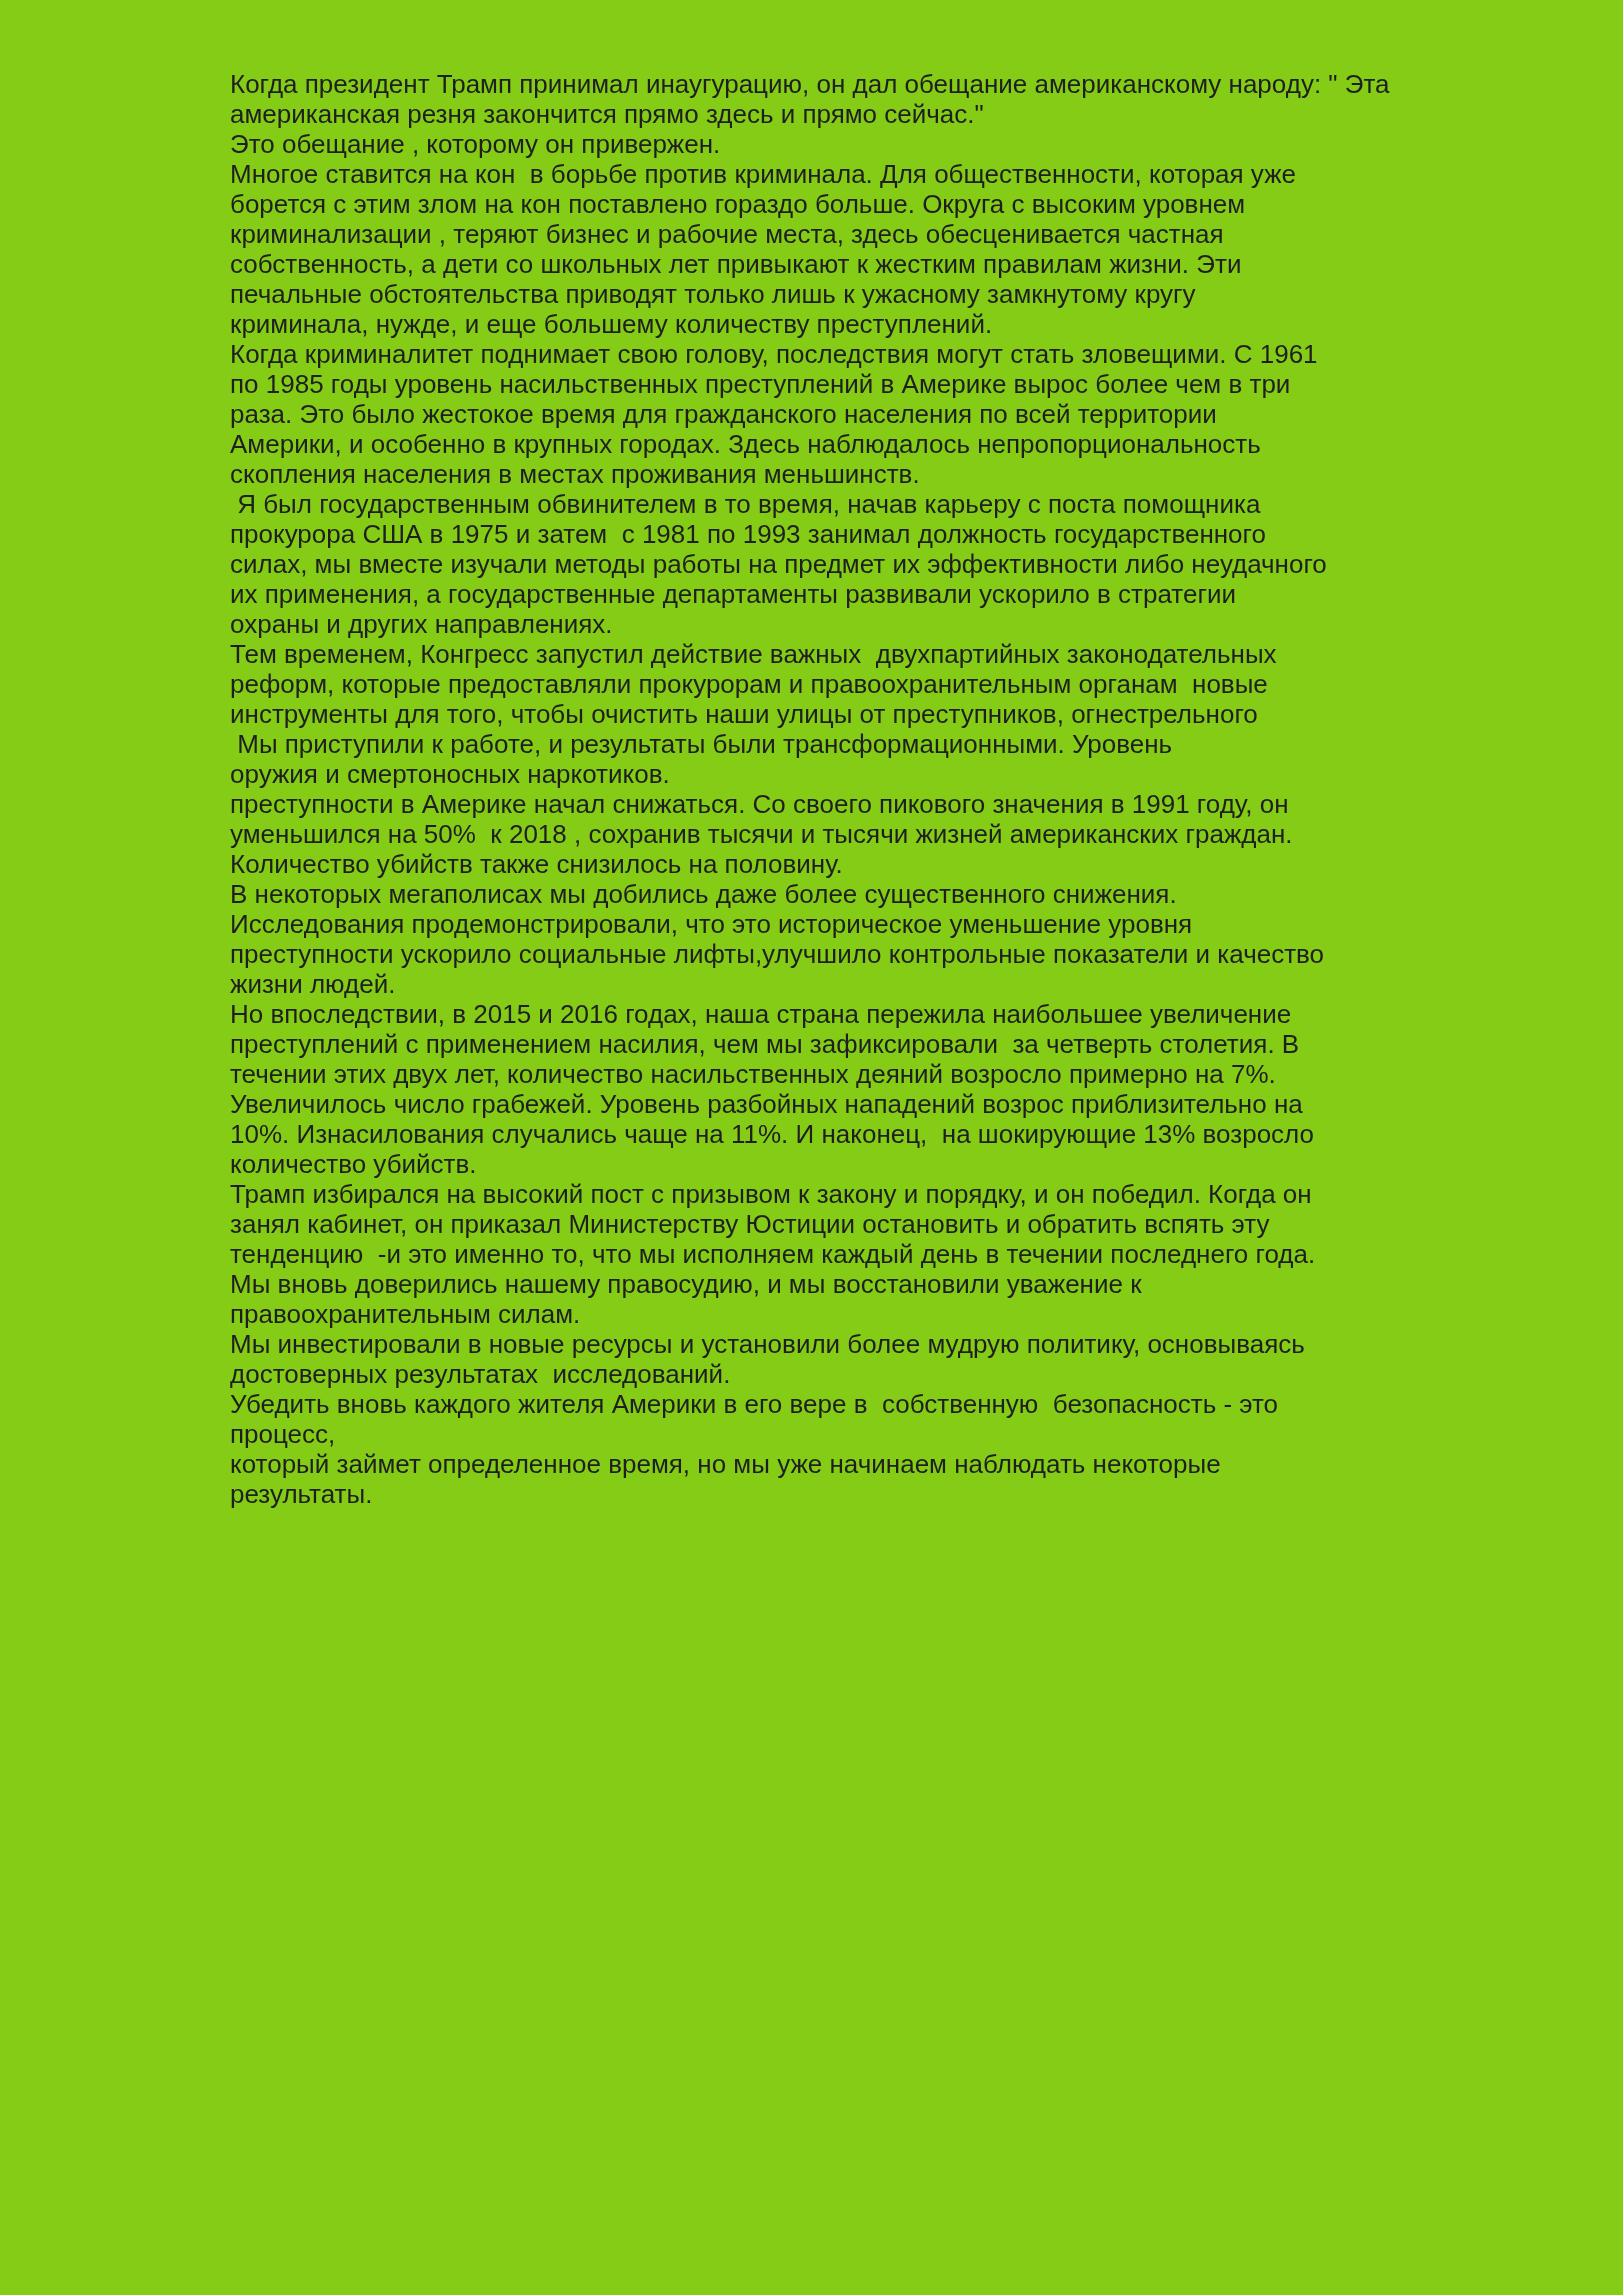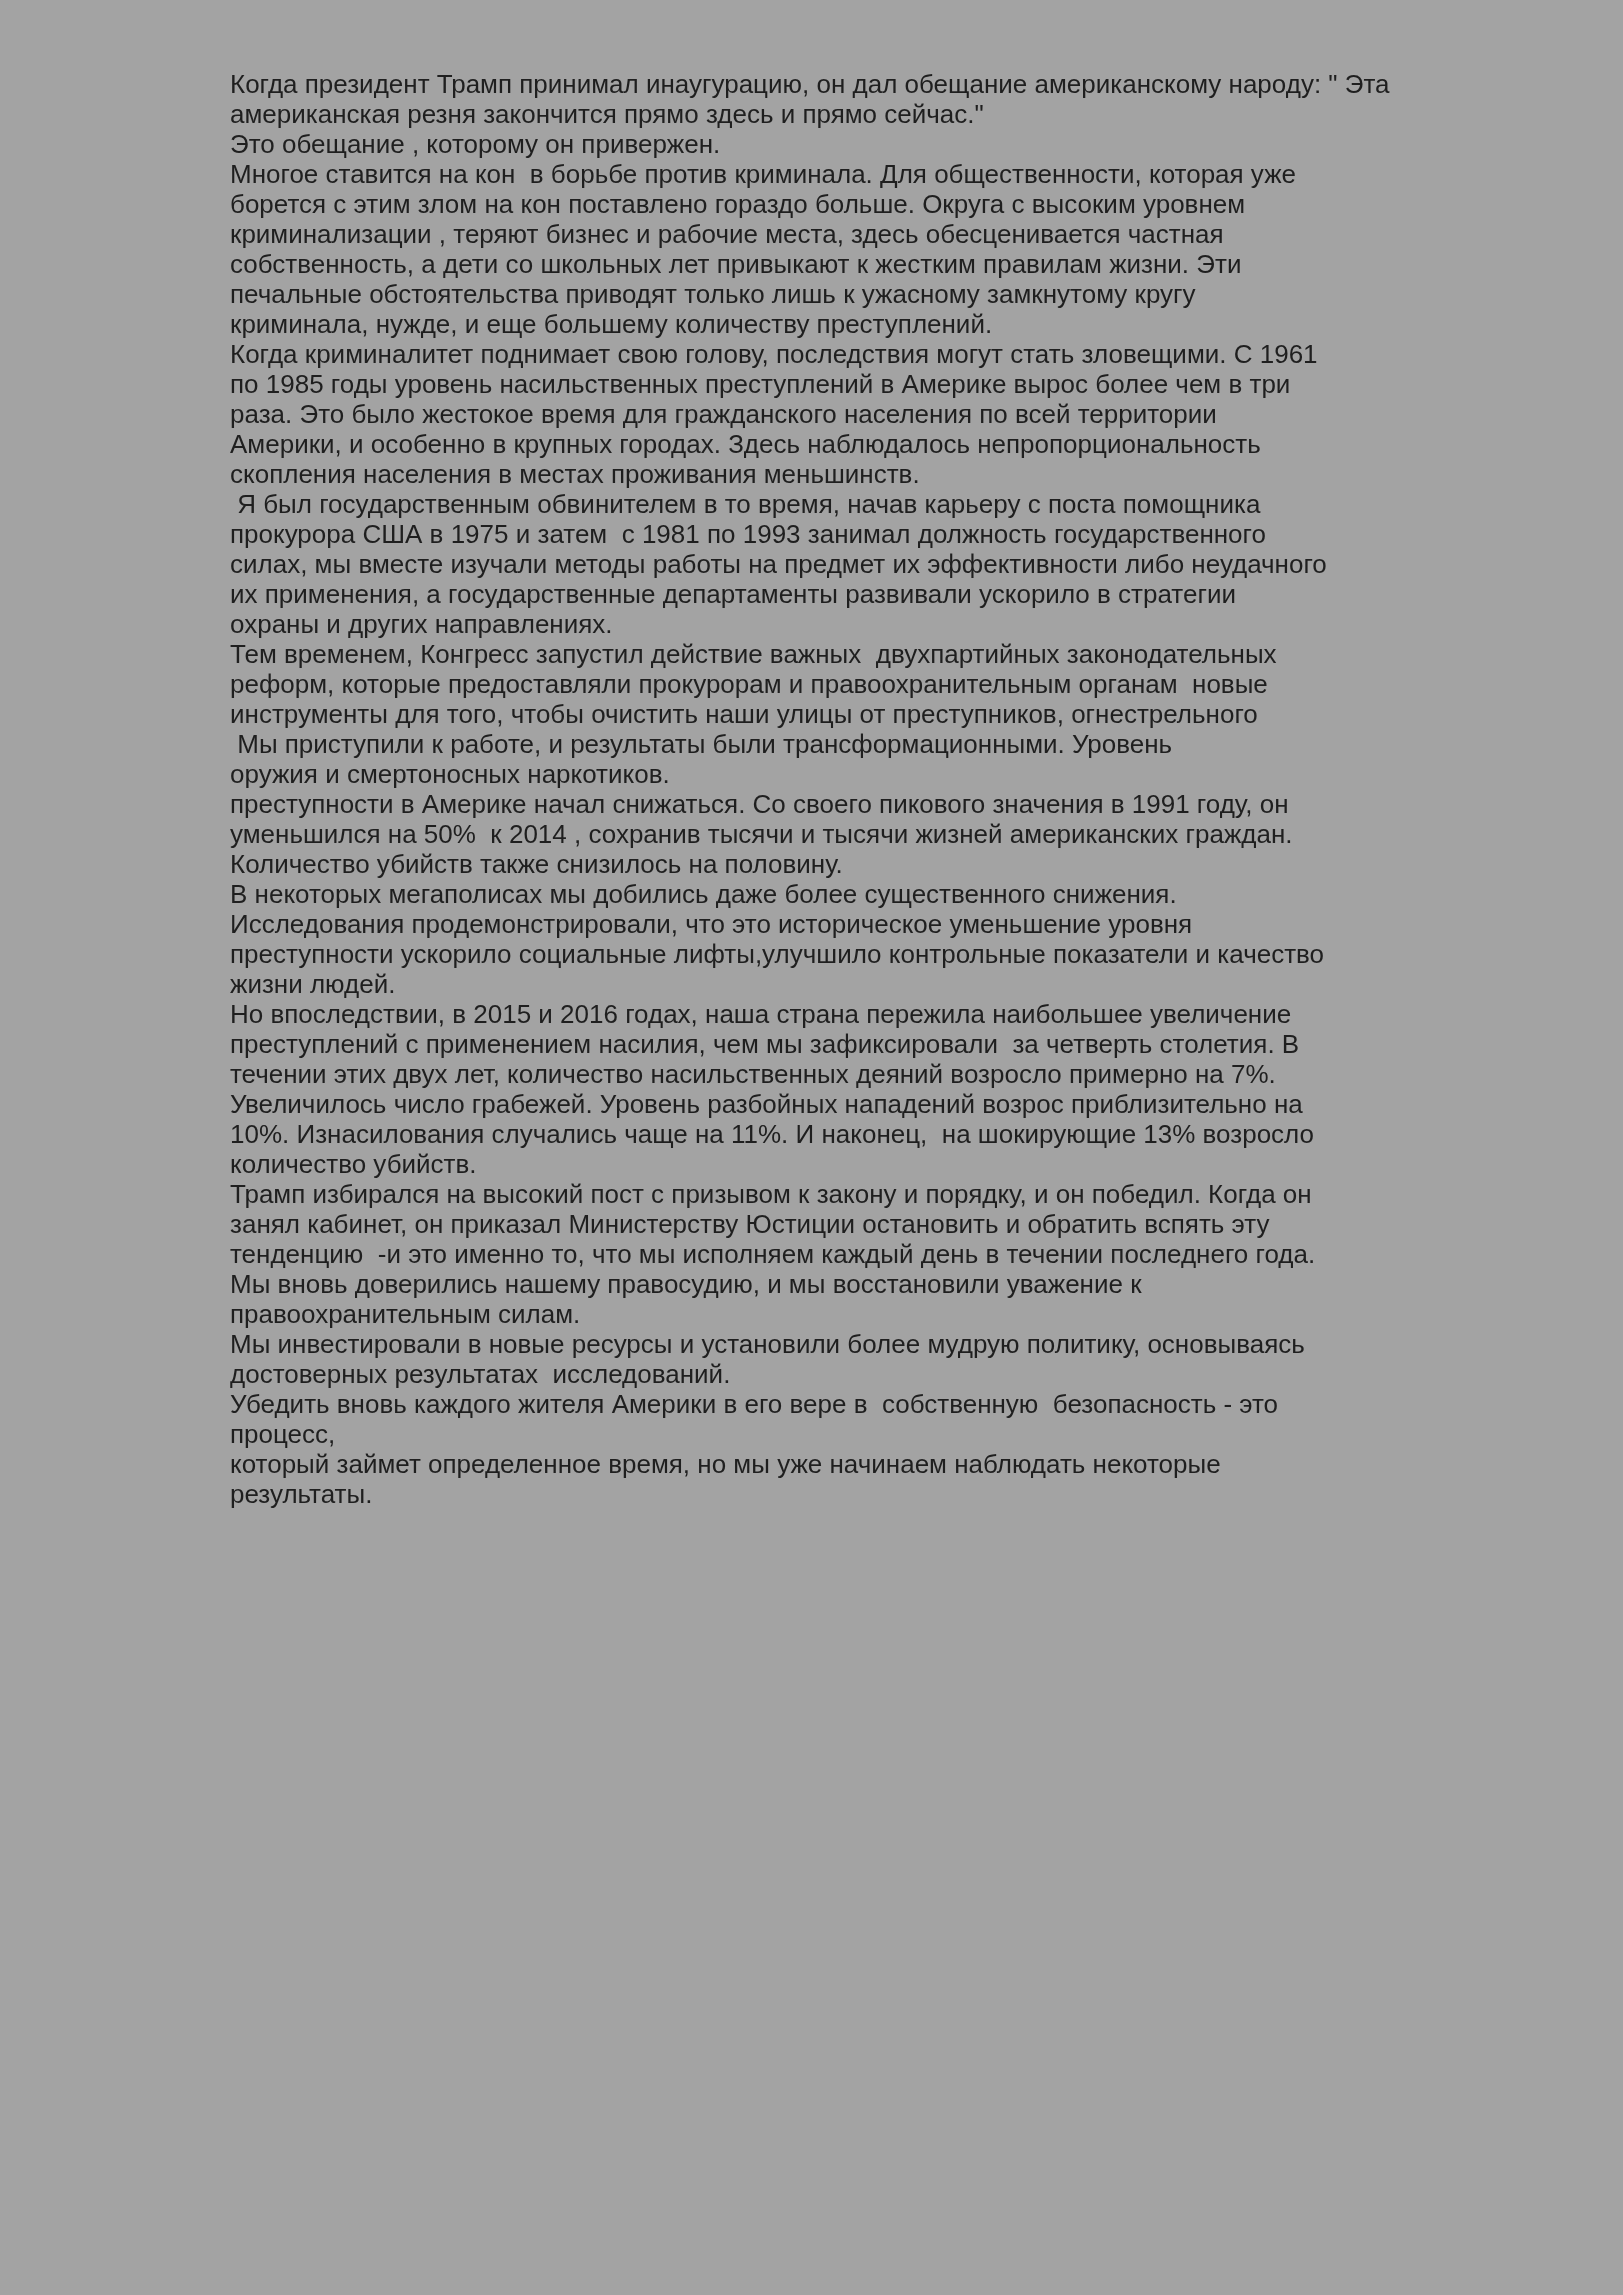--- a/index.html
+++ b/index.html
@@ -28,21 +28,21 @@
   .line {
     white-space: pre;
     font-size: 26px;
     line-height: 30px;
     letter-spacing: 0;
   }
 </style>
 </head>
 <body>
 
-<div class="page" style="background: #a3a3a3; color: rgb(31, 31, 31);">
+<div class="page" style="background: #84cc16; color: rgb(31, 31, 31);">
   <div class="text-block">
       <div class="line">Когда президент Трамп принимал инаугурацию, он дал обещание американскому народу: " Эта</div>
       <div class="line">американская резня закончится прямо здесь и прямо сейчас."</div>
       <div class="line">Это обещание , которому он привержен.</div>
       <div class="line">Многое ставится на кон  в борьбе против криминала. Для общественности, которая уже</div>
       <div class="line">борется с этим злом на кон поставлено гораздо больше. Округа с высоким уровнем</div>
       <div class="line">криминализации , теряют бизнес и рабочие места, здесь обесценивается частная</div>
       <div class="line">собственность, а дети со школьных лет привыкают к жестким правилам жизни. Эти</div>
       <div class="line">печальные обстоятельства приводят только лишь к ужасному замкнутому кругу</div>
       <div class="line">криминала, нужде, и еще большему количеству преступлений.</div>
@@ -55,21 +55,21 @@
       <div class="line">прокурора США в 1975 и затем  с 1981 по 1993 занимал должность государственного</div>
       <div class="line">силах, мы вместе изучали методы работы на предмет их эффективности либо неудачного</div>
       <div class="line">их применения, а государственные департаменты развивали ускорило в стратегии</div>
       <div class="line">охраны и других направлениях.</div>
       <div class="line">Тем временем, Конгресс запустил действие важных  двухпартийных законодательных</div>
       <div class="line">реформ, которые предоставляли прокурорам и правоохранительным органам  новые</div>
       <div class="line">инструменты для того, чтобы очистить наши улицы от преступников, огнестрельного</div>
       <div class="line"> Мы приступили к работе, и результаты были трансформационными. Уровень</div>
       <div class="line">оружия и смертоносных наркотиков.</div>
       <div class="line">преступности в Америке начал снижаться. Со своего пикового значения в 1991 году, он</div>
-      <div class="line">уменьшился на 50%  к 2014 , сохранив тысячи и тысячи жизней американских граждан.</div>
+      <div class="line">уменьшился на 50%  к 2018 , сохранив тысячи и тысячи жизней американских граждан.</div>
       <div class="line">Количество убийств также снизилось на половину.</div>
       <div class="line">В некоторых мегаполисах мы добились даже более существенного снижения.</div>
       <div class="line">Исследования продемонстрировали, что это историческое уменьшение уровня</div>
       <div class="line">преступности ускорило социальные лифты,улучшило контрольные показатели и качество</div>
       <div class="line">жизни людей.</div>
       <div class="line">Но впоследствии, в 2015 и 2016 годах, наша страна пережила наибольшее увеличение</div>
       <div class="line">преступлений с применением насилия, чем мы зафиксировали  за четверть столетия. В</div>
       <div class="line">течении этих двух лет, количество насильственных деяний возросло примерно на 7%.</div>
       <div class="line">Увеличилось число грабежей. Уровень разбойных нападений возрос приблизительно на</div>
       <div class="line">10%. Изнасилования случались чаще на 11%. И наконец,  на шокирующие 13% возросло</div>

